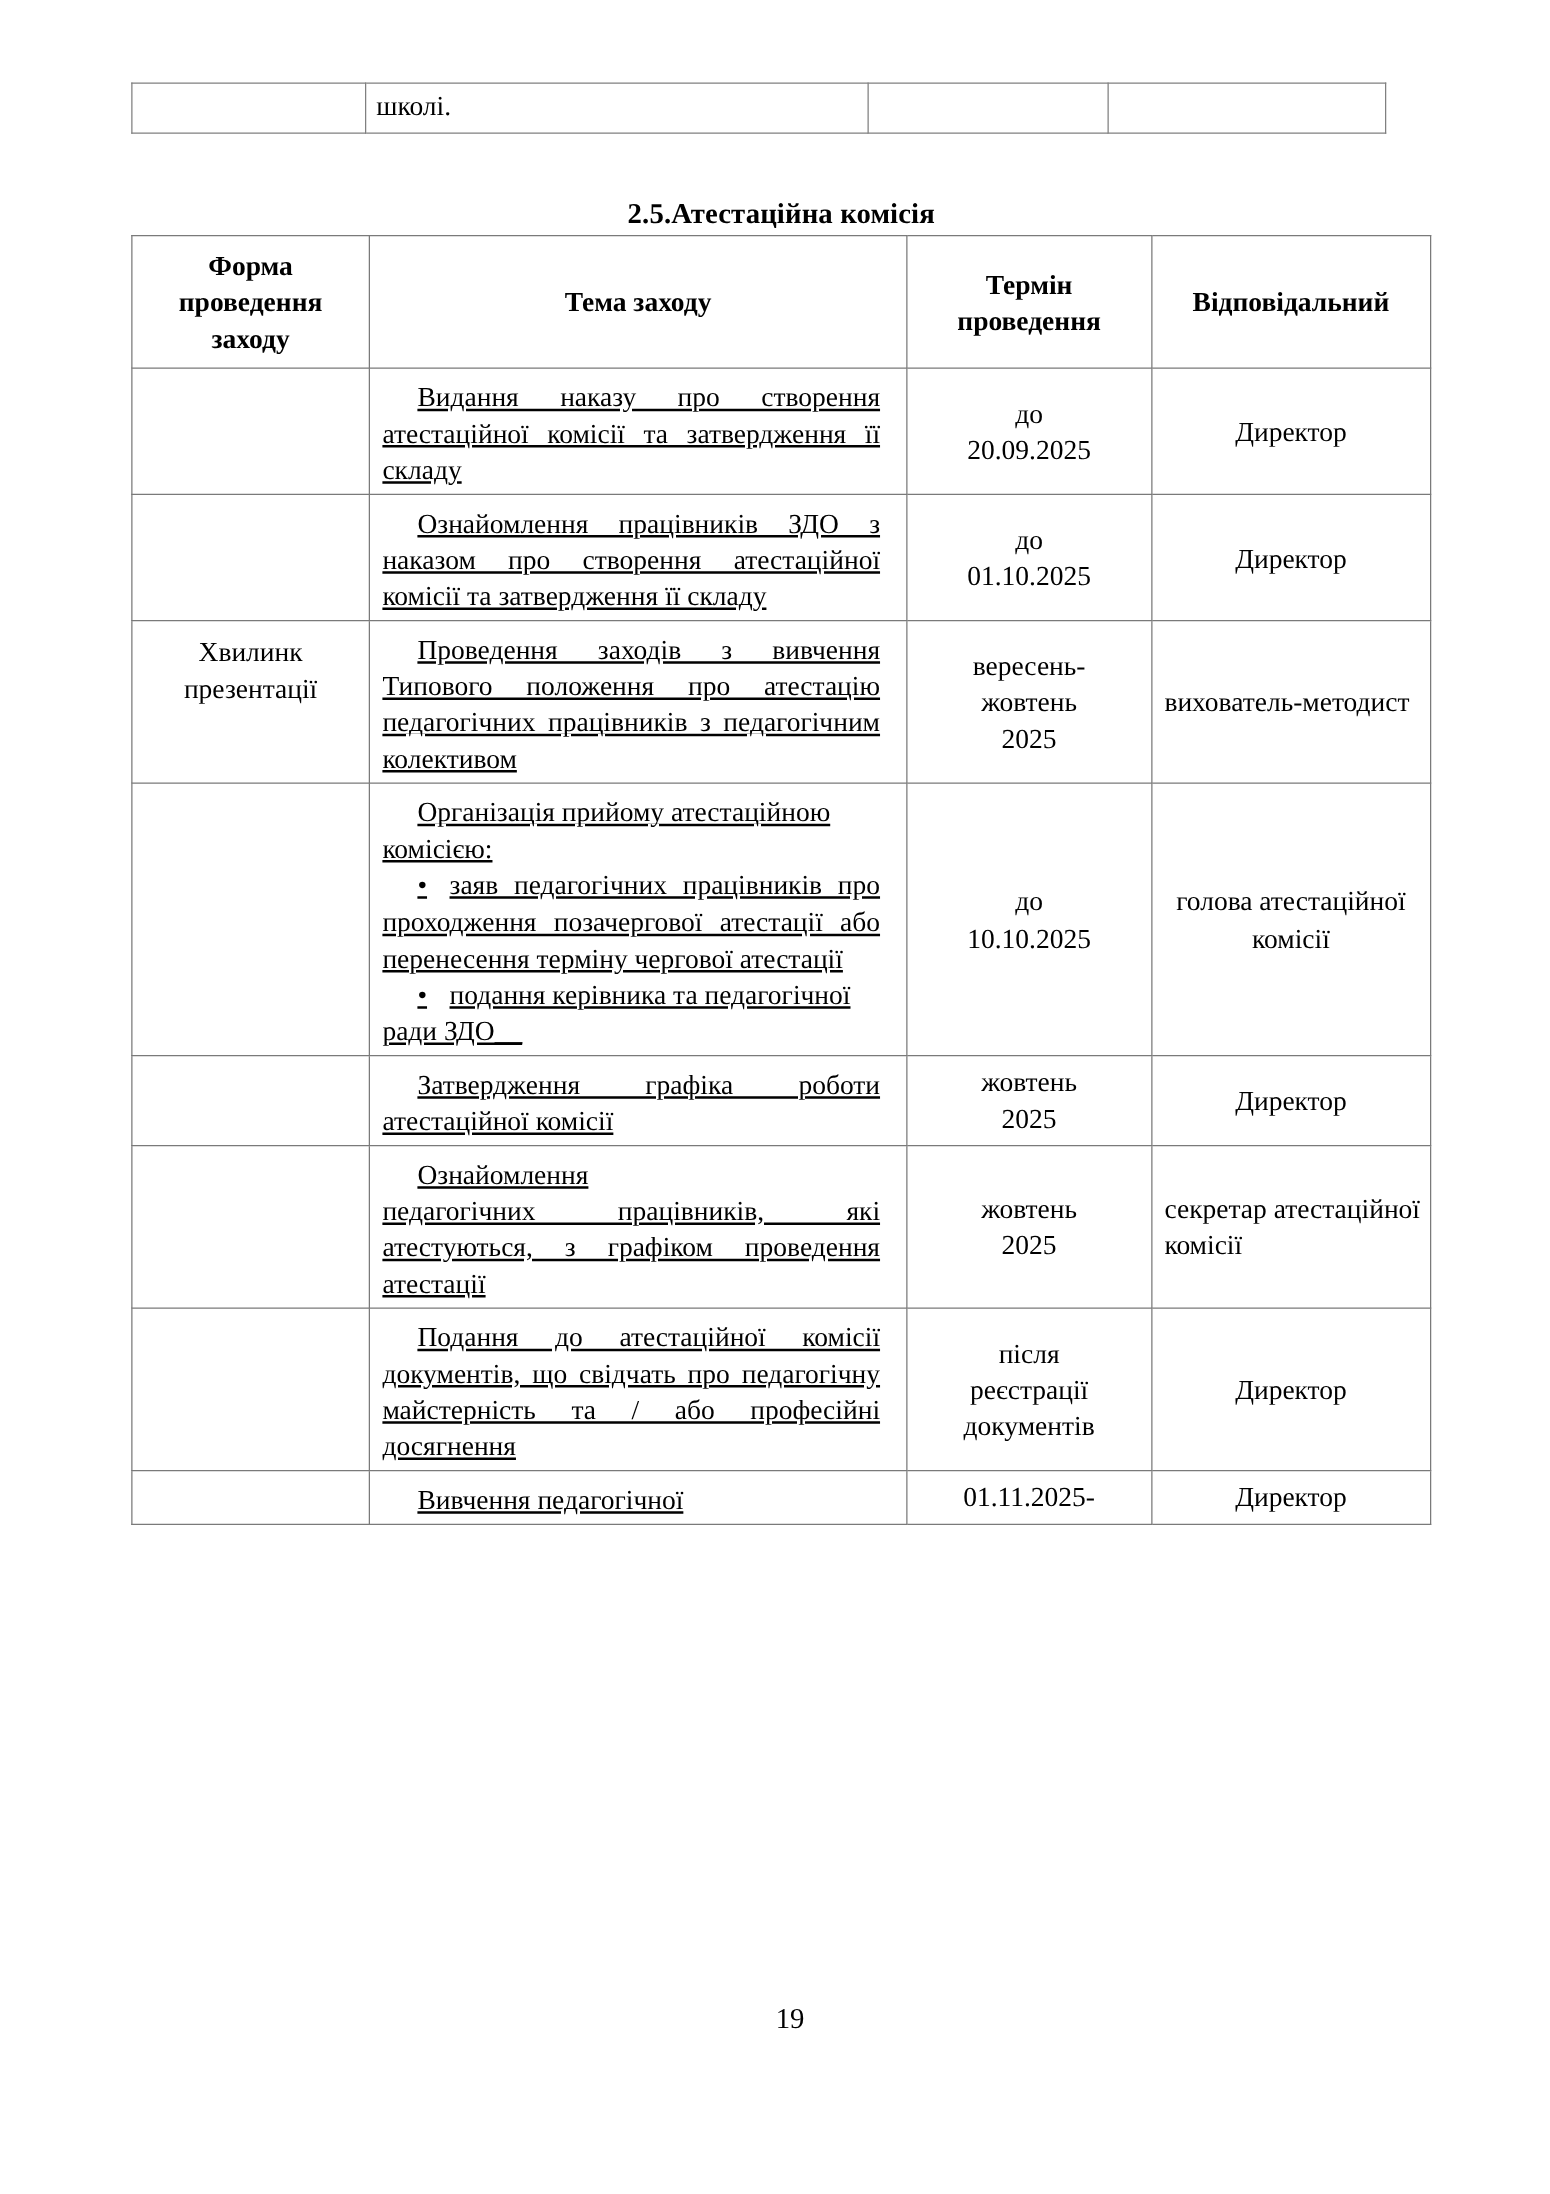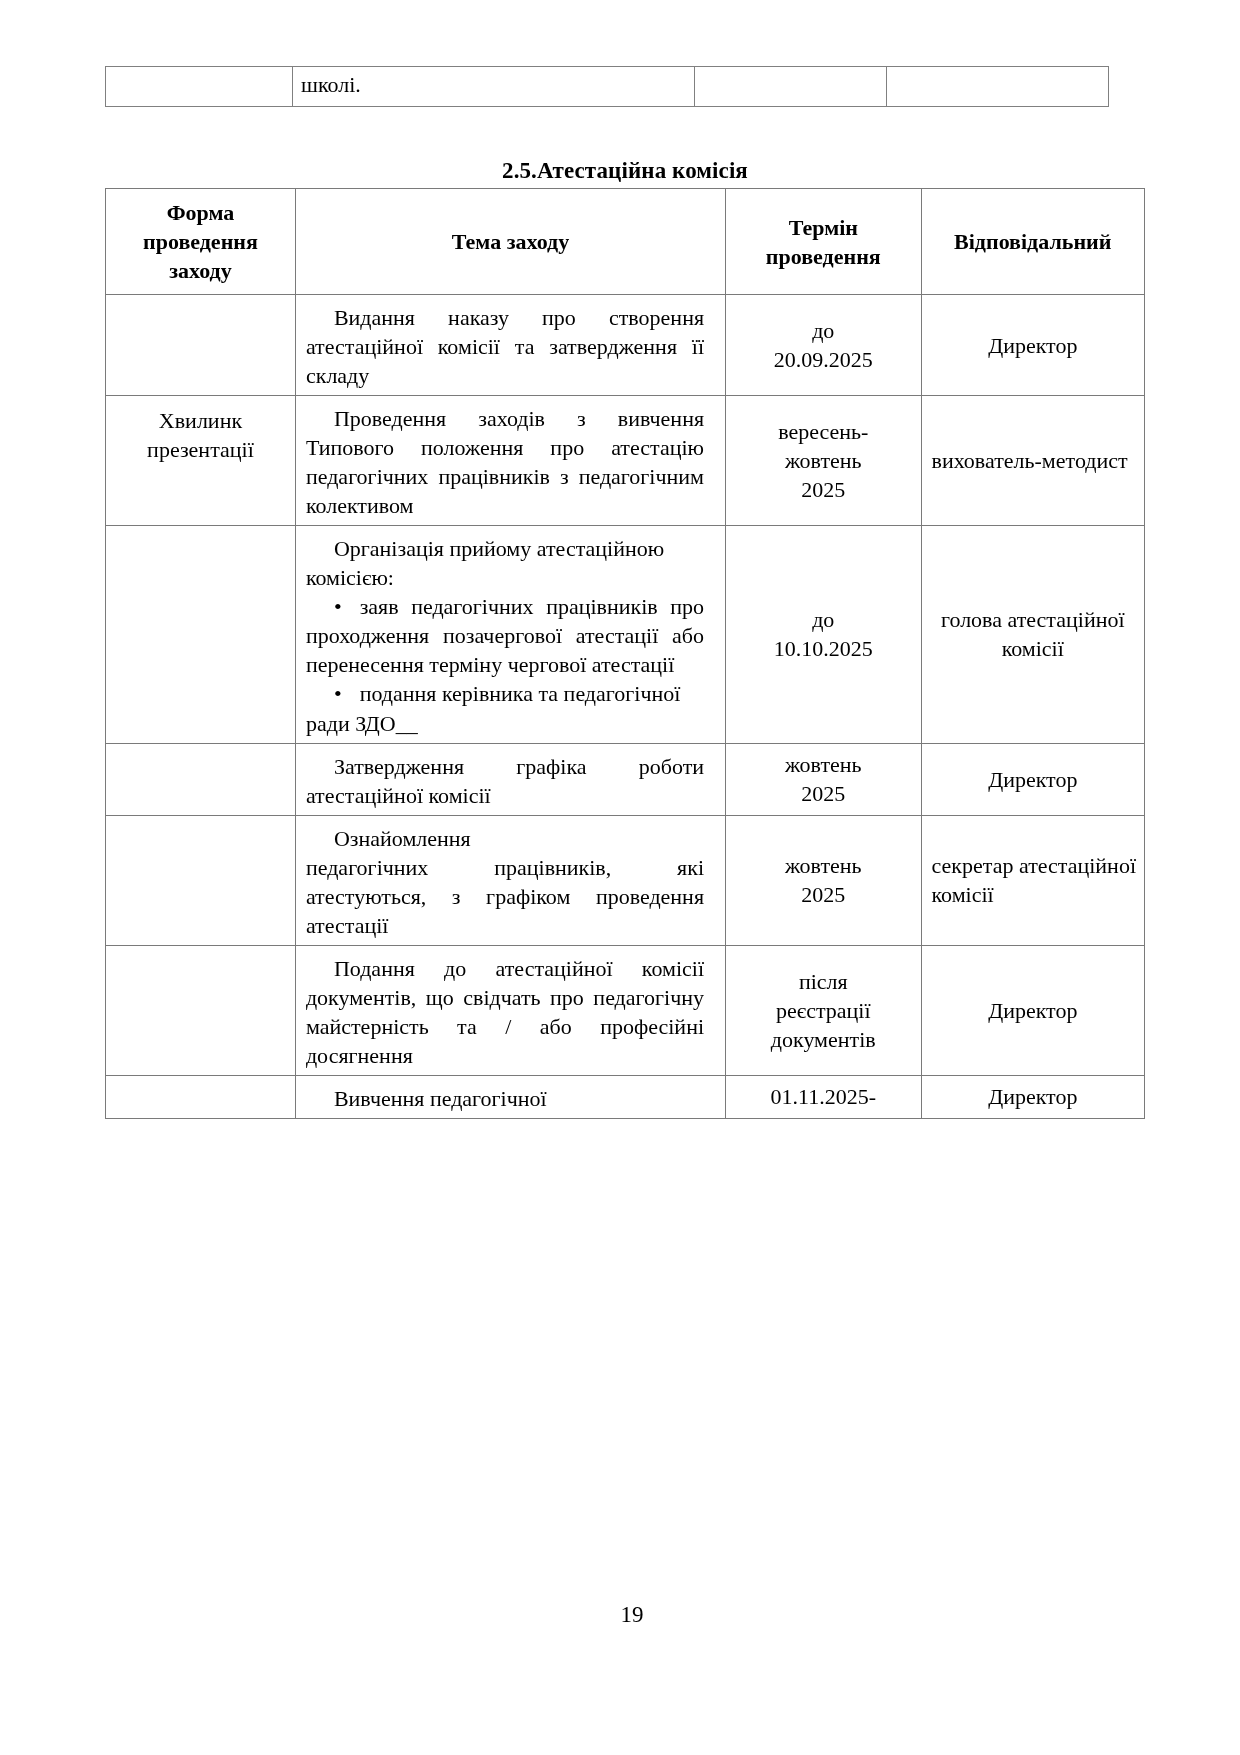--- a/index.html
+++ b/index.html
@@ -92,20 +92,21 @@
     padding-top: 10px;
   }
   td.topic-cell {
     text-align: justify;
     text-align-last: left;
     vertical-align: top;
     padding-top: 8px;
     padding-left: 10px;
     padding-right: 21px;
     hyphens: none;
+    text-decoration: underline;
   }
   td.topic-cell p {
     margin: 0;
     text-indent: 28px;
     text-align: justify;
   }
   td.topic-cell p.noindent {
     text-indent: 0;
   }
   td.topic-cell p.bullet {
@@ -176,20 +177,31 @@
         <td class="topic-cell">
           <p>Видання наказу про створення атестаційної комісії та затвердження її складу</p>
         </td>
         <td class="term-cell">
           <span>до</span><br>
           <span>20.09.2025</span>
         </td>
         <td class="resp-cell">Директор</td>
       </tr>
 
+      <tr>
+        <td class="form-cell"></td>
+        <td class="topic-cell">
+          <p>Ознайомлення працівників ЗДО з наказом про створення атестаційної комісії та затвердження її складу</p>
+        </td>
+        <td class="term-cell">
+          <span>до</span><br>
+          <span>01.10.2025</span>
+        </td>
+        <td class="resp-cell">Директор</td>
+      </tr>
 
       <tr>
         <td class="form-cell">Хвилинк презентації</td>
         <td class="topic-cell">
           <p>Проведення заходів з вивчення Типового положення про атестацію педагогічних працівників з педагогічним колективом</p>
         </td>
         <td class="term-cell">
           <span>вересень-</span><br>
           <span>жовтень</span><br>
           <span>2025</span>

